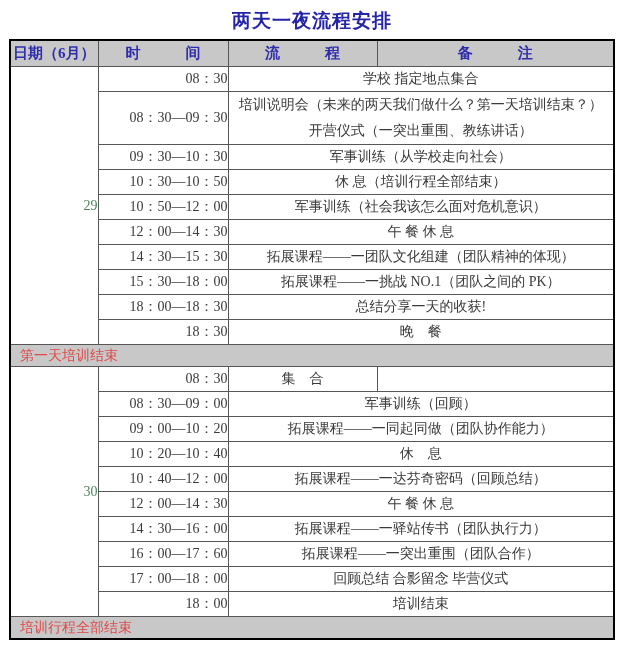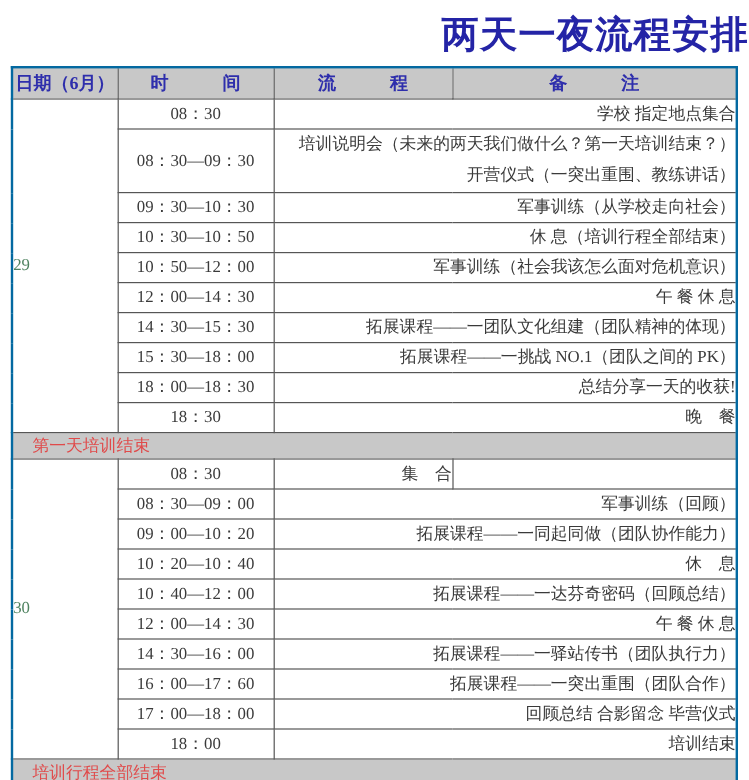--- a/index.html
+++ b/index.html
@@ -11,65 +11,65 @@
     font-family: "Liberation Serif", "DejaVu Serif", serif;
   }
   .page {
     width: 624px;
     height: 650px;
     background: #ffffff;
     overflow: hidden;
   }
   .title {
     margin: 8px 0 5px 0;
-    text-align: right;
-    font-size: 31px;
+    text-align: center;
+    font-size: 19px;
     font-weight: bold;
     color: #2424a6;
     letter-spacing: 1px;
   }
   table.tbl {
     border-collapse: collapse;
     table-layout: fixed;
     width: 604px;
     margin: 1px auto;
     font-size: 14px;
     color: #3a3a3a;
-    border: 2px solid #0369a1;
+    border: 2px solid #000000;
   }
   .tbl th, .tbl td {
     border: 1px solid #565656;
     padding: 0;
     vertical-align: middle;
     overflow: hidden;
     white-space: nowrap;
   }
   .tbl th {
     background: #c8c8c8;
     color: #2e2eac;
     font-weight: bold;
     font-size: 15px;
     height: 25px;
     text-align: center;
   }
   tr.body-row { height: 25px; }
   td.date {
-    text-align: left;
+    text-align: right;
     color: #4f8360;
     font-size: 14px;
   }
-  td.time { text-align: center; }
-  td.proc { text-align: right; }
+  td.time { text-align: right; }
+  td.proc { text-align: center; }
   td.proc .pline { line-height: 26px; }
   td.note { background: #ffffff; }
   tr.band td {
     background: #c8c8c8;
     color: #e04a4a;
     text-align: left;
-    padding-left: 16px;
+    padding-left: 9px;
     height: 21px;
     font-size: 14px;
   }
 </style>
 </head>
 <body>
 
 <div class="page">
   <div class="title">两天一夜流程安排</div>
 

